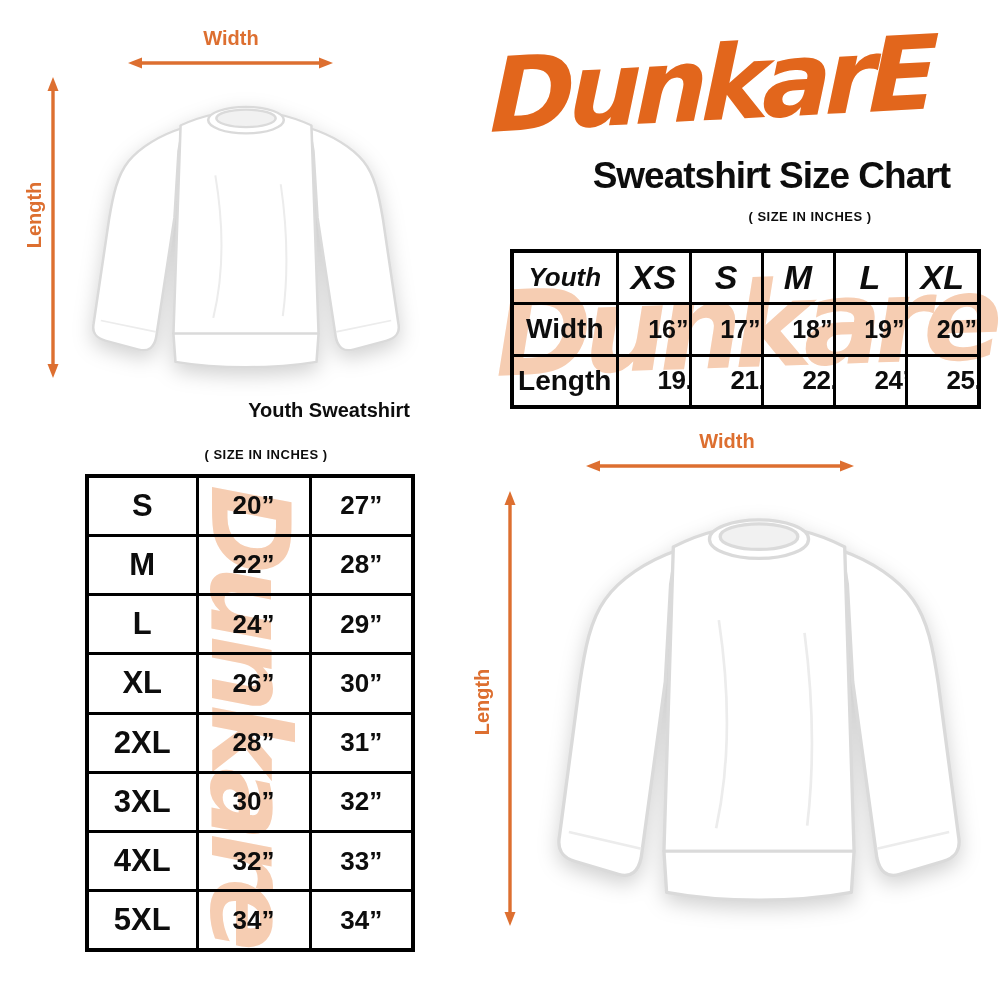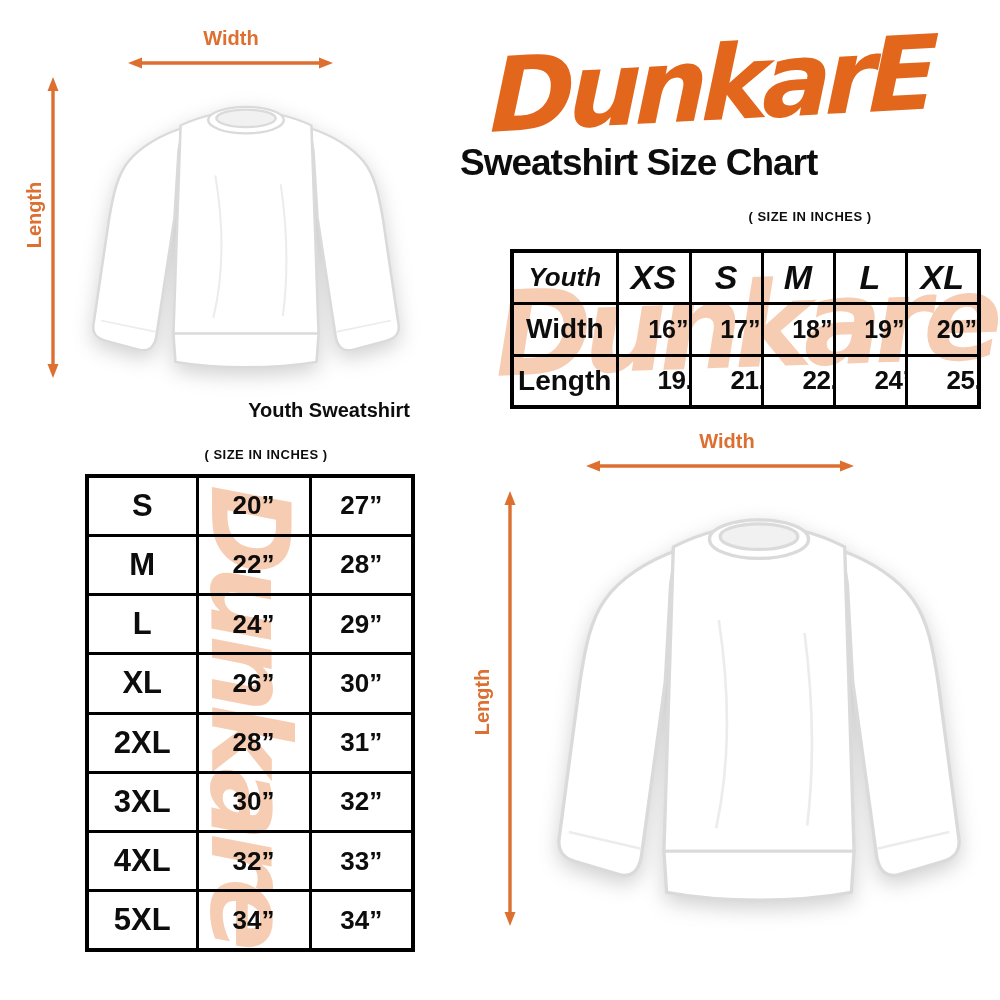--- a/index.html
+++ b/index.html
@@ -32,22 +32,22 @@
     left:428px;top:10px;width:566px;height:148px;
     display:flex;align-items:center;justify-content:center;
     color:var(--logo-orange);
     font-family:"DejaVu Sans", sans-serif;
     font-style:italic;font-weight:bold;
     font-size:103px;letter-spacing:-7px;
     transform:rotate(-3deg) skewX(-4deg);
     white-space:nowrap;
   }
   .title{
-    left:460px;top:142px;width:490px;
-    text-align:left;font-size:37px;font-weight:bold;color:var(--ink);
+    left:460px;top:155px;width:490px;
+    text-align:right;font-size:37px;font-weight:bold;color:var(--ink);
     letter-spacing:-1px;white-space:nowrap;
   }
   .size-note{
     font-size:13px;font-weight:bold;color:var(--ink);
     text-align:center;letter-spacing:0.5px;white-space:nowrap;
   }
   .note-youth{left:660px;top:209px;width:300px;}
   .note-adult{left:130px;top:447px;width:272px;}
 
   

